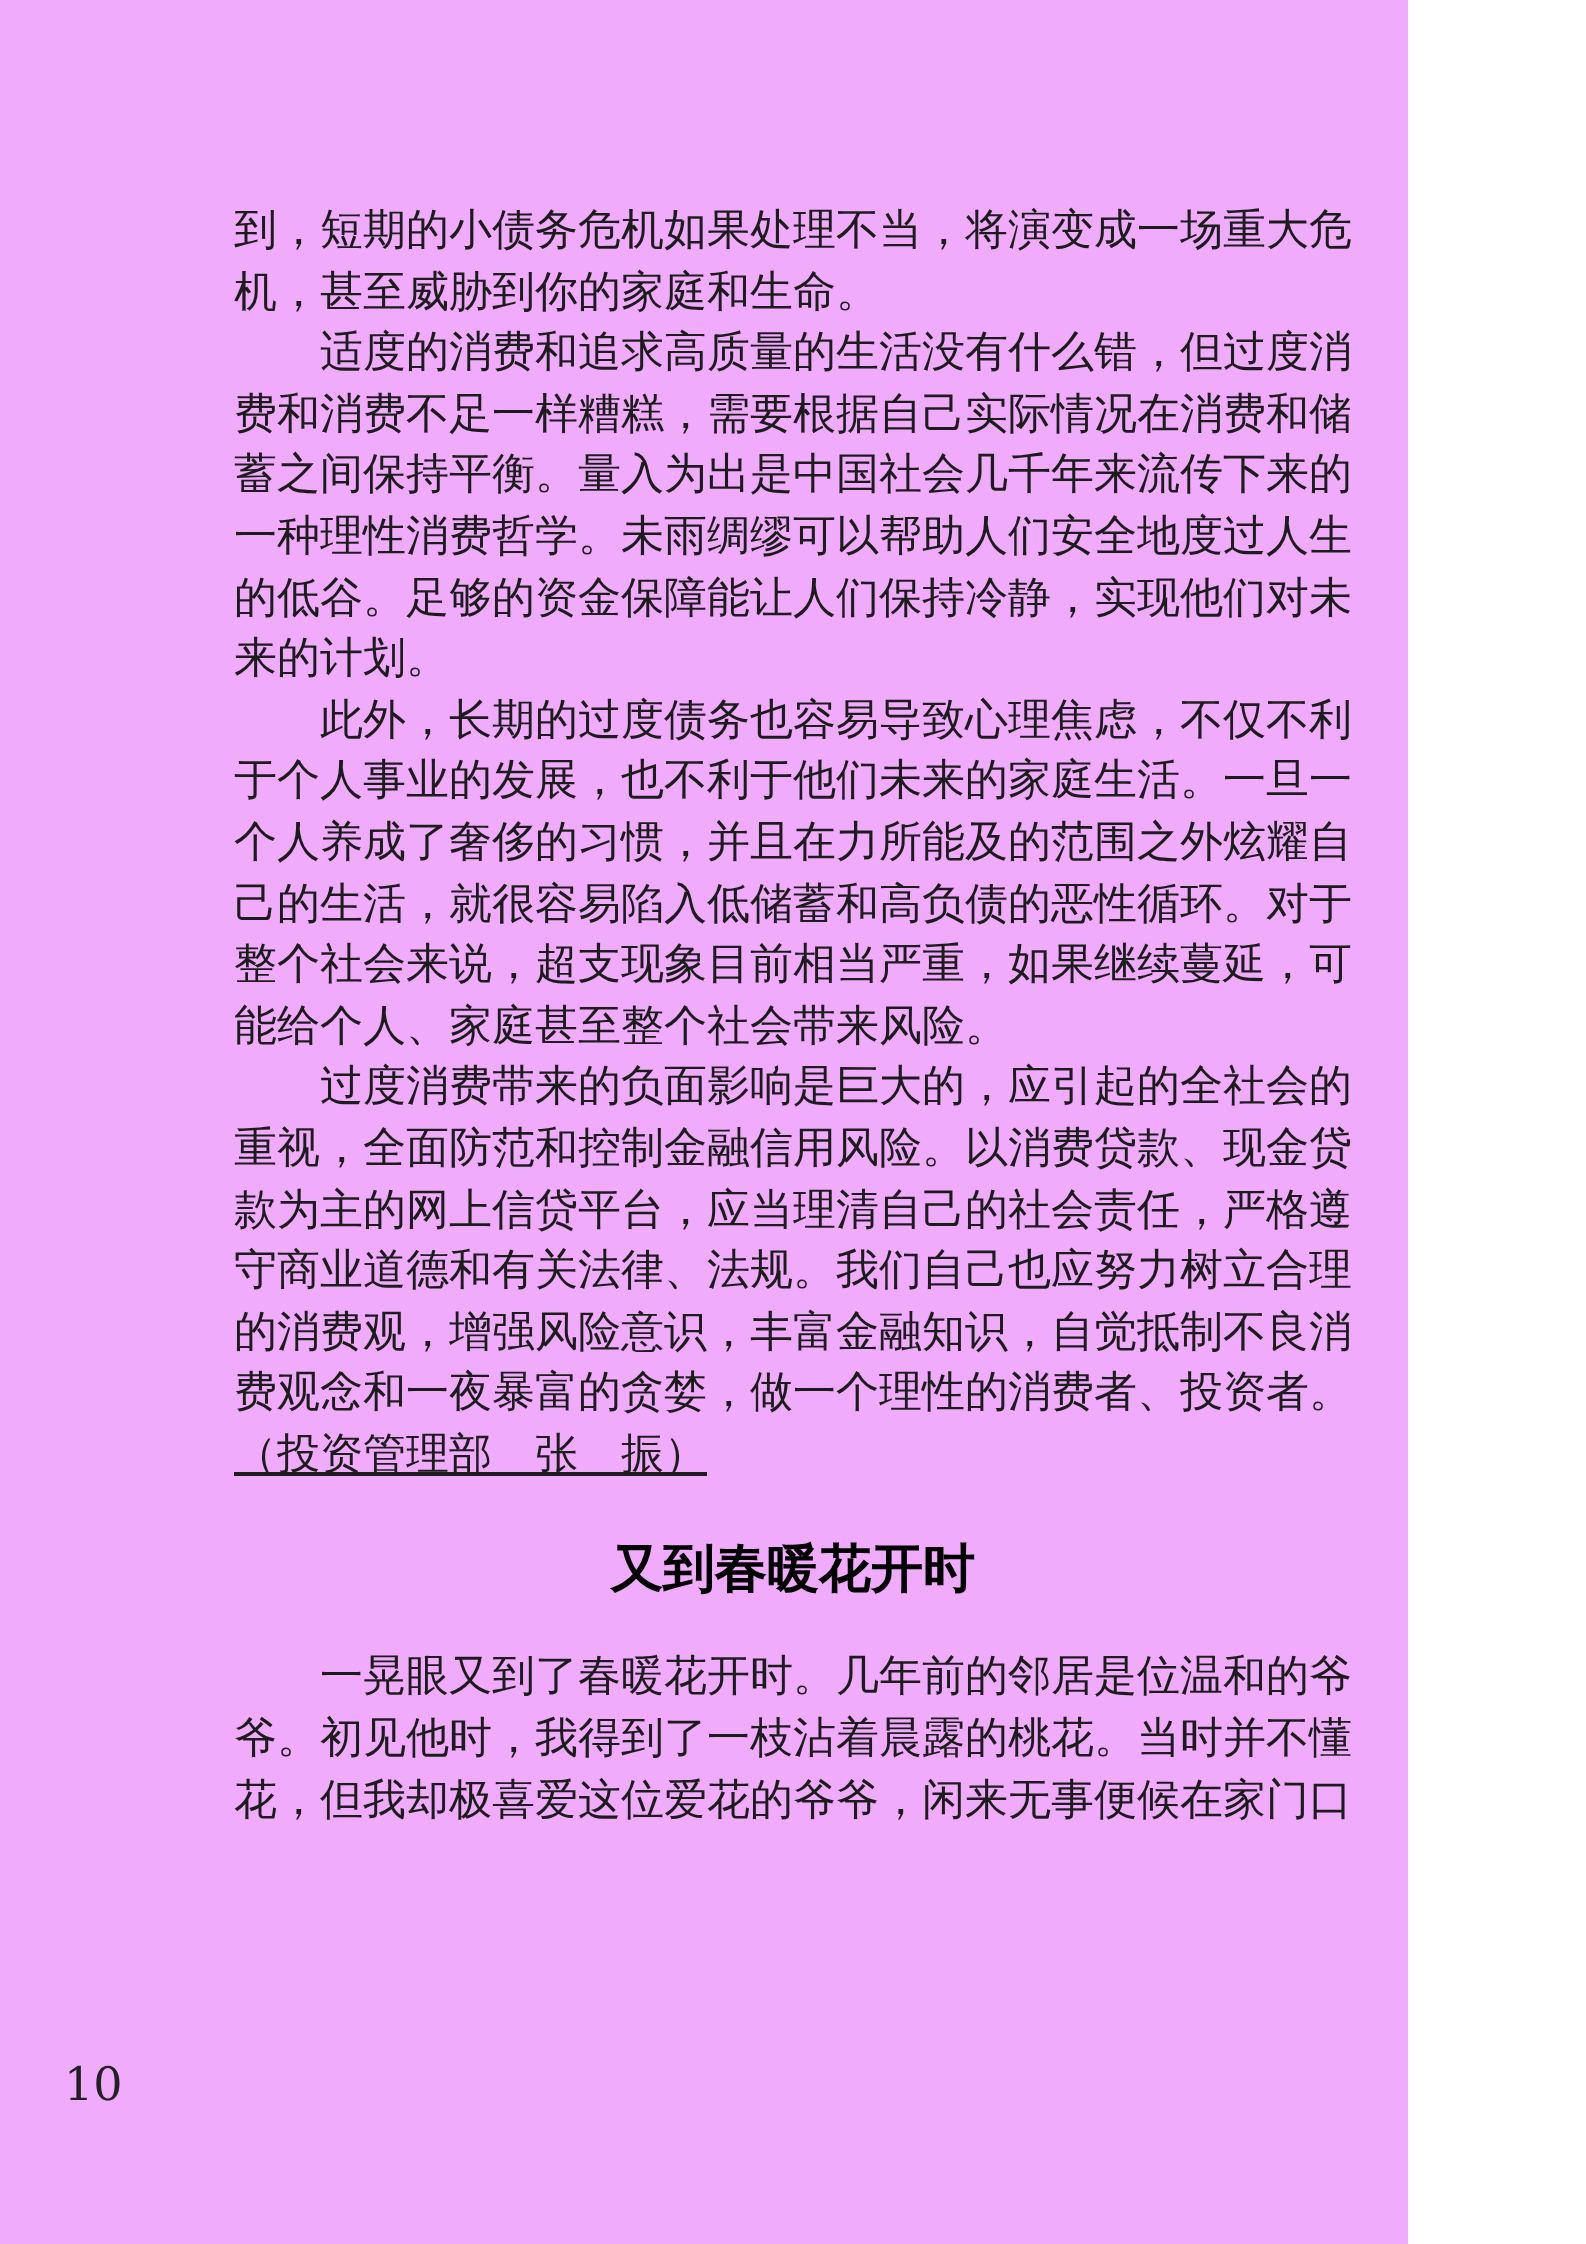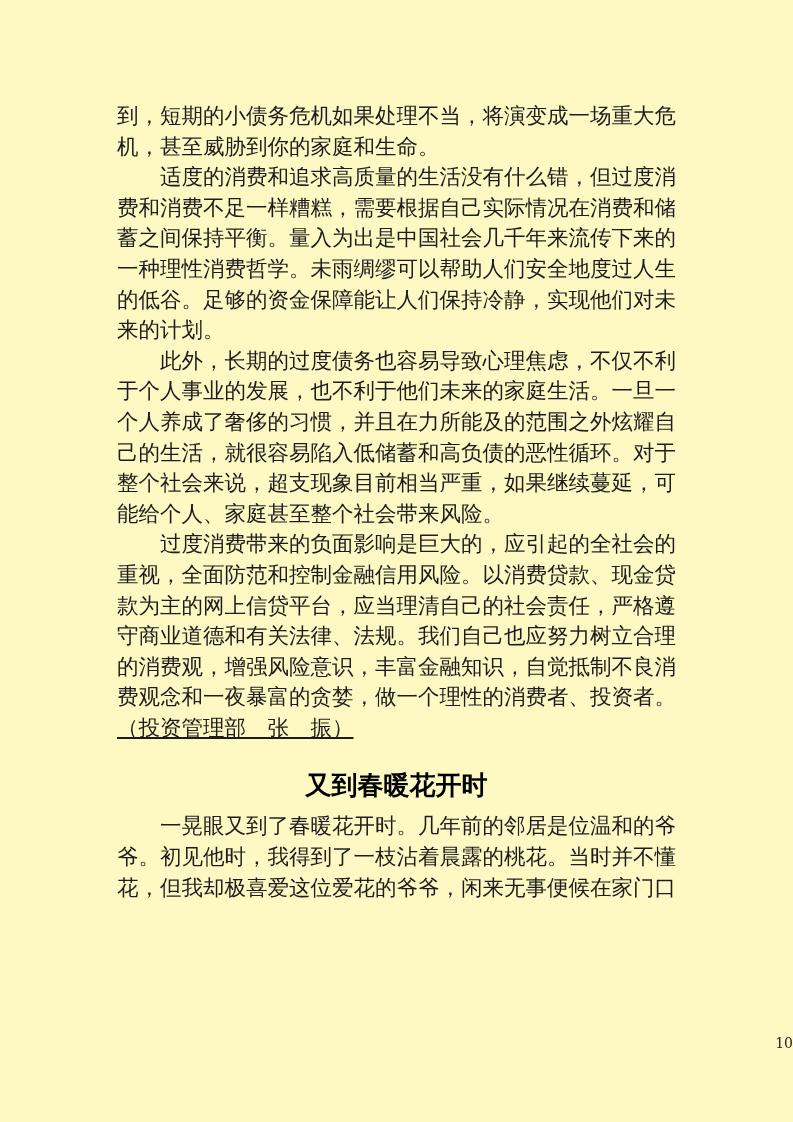--- a/index.html
+++ b/index.html
@@ -2,23 +2,23 @@
 <html><head>
 <meta charset="utf-8">
 <style>
   html, body {
     margin: 0;
     padding: 0;
     background: #ffffff;
   }
   .page {
     position: relative;
-    width: 793px;
+    width: 704px;
     height: 1122px;
-    background: #fef9c3;
+    background: #f0abfc;
     overflow: hidden;
     font-family: "DejaVu Serif", serif;
     color: #1c1c1c;
   }
   .content {
     position: absolute;
     left: 117px;
     top: 0;
     width: 559px;
     padding-top: 101px;
@@ -36,38 +36,39 @@
     text-indent: 2em;
   }
   .byline {
     margin: 0;
     font-size: 21.5px;
     line-height: 30.6px;
     text-align: right;
     text-decoration: underline;
   }
   .article-title {
-    margin: 28px 0 12px 0;
+    margin: 28px 0 25px 0;
     font-family: "DejaVu Sans", sans-serif;
     font-weight: bold;
     font-size: 26px;
     line-height: 28px;
     text-align: center;
     color: #000000;
   }
   .page-number {
     position: absolute;
     left: 0;
     right: 0;
     top: 1033px;
-    text-align: right;
-    font-size: 14px;
+    text-align: left;
+    font-size: 23px;
     line-height: 20px;
     color: #222222;
     font-family: "DejaVu Serif", serif;
+    padding-left: 32px;
   }
 </style>
 </head>
 <body>
 
 <div class="page">
   <div class="content">
 
     <div class="body-text">
       <p>到，短期的小债务危机如果处理不当，将演变成一场重大危机，甚至威胁到你的家庭和生命。</p>

